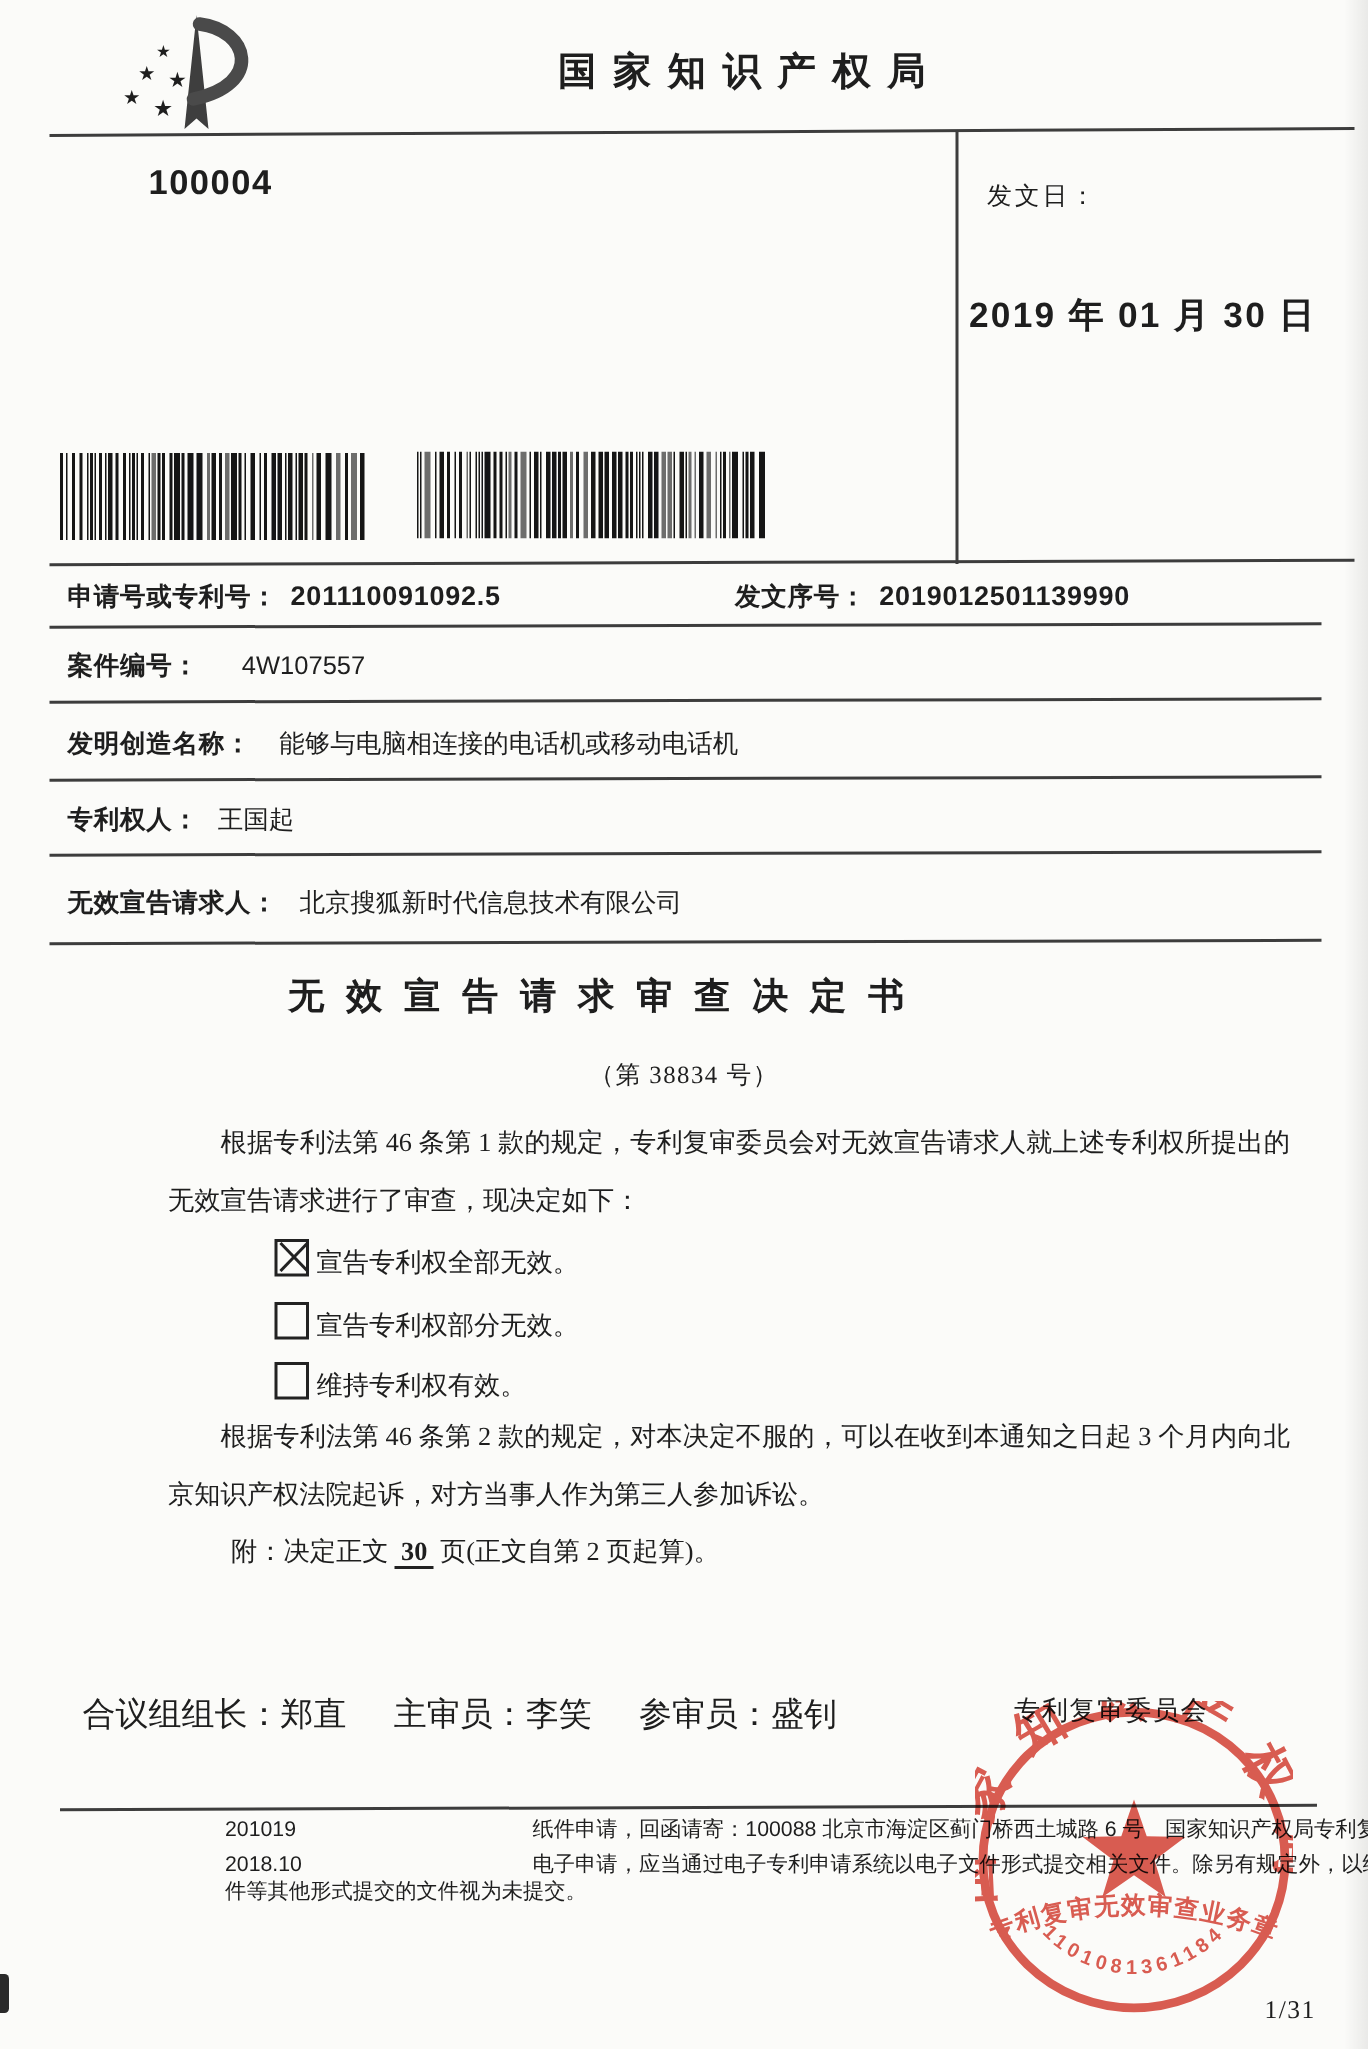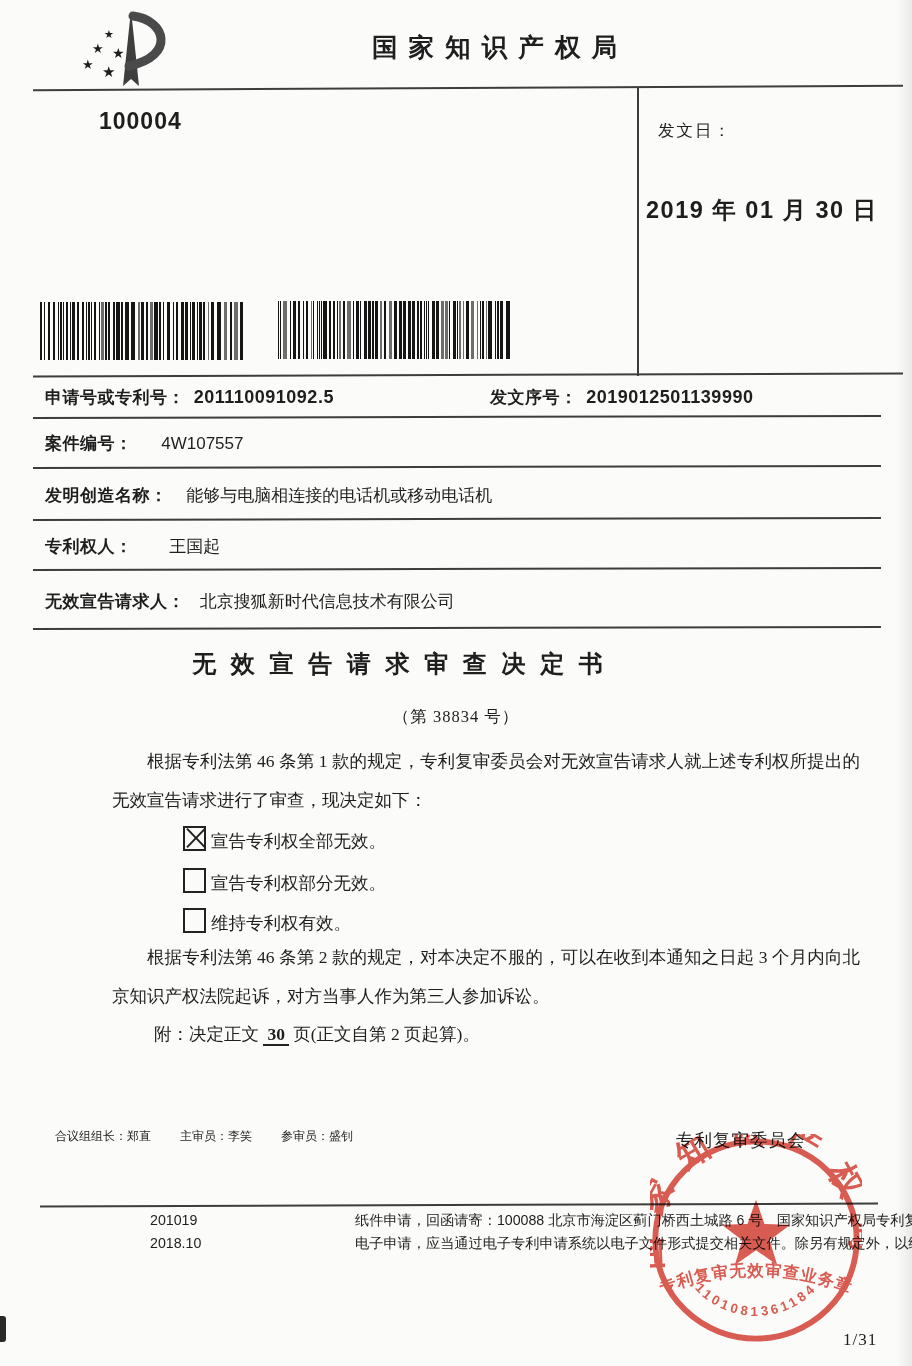--- a/index.html
+++ b/index.html
@@ -40,21 +40,21 @@
   .cb-row{position:absolute;left:183px;height:28px;font-size:17.5px;white-space:nowrap;}
   .cb{display:inline-block;width:19px;height:21px;border:2px solid #222;vertical-align:-4px;position:relative;background:transparent;}
   .cb.checked::before,.cb.checked::after{content:"";position:absolute;left:-2px;top:9px;width:26px;height:2px;background:#222;}
   .cb.checked::before{transform:rotate(46deg);}
   .cb.checked::after{transform:rotate(-46deg);}
   .cb-label{margin-left:5px;}
   .attach{left:112px;top:1022px;font-size:17.5px;text-indent:2.4em;width:700px;}
   .pages-u{font-weight:700;border-bottom:2px solid #222;padding:0 4px;}
 
   
-  .panel-row{left:55px;top:1128px;font-size:12px;white-space:nowrap;}
+  .panel-row{left:55px;top:1128px;font-size:22px;white-space:nowrap;}
   .panel-row .pair{margin-right:26px;}
   .issuer{left:676px;top:1128px;font-size:17.5px;letter-spacing:1px;}
 
   
   .footer{left:150px;top:1212px;width:748px;font-size:14.2px;line-height:17.8px;font-weight:500;font-family:"Liberation Sans","DejaVu Sans",sans-serif;}
   .fnote-row{white-space:nowrap;}
   .fnote-row.gap{margin-top:5px;}
   .fcode{display:inline-block;width:205px;}
 
   
@@ -112,21 +112,21 @@
 <div class="rule" style="left:33px;top:466px;width:848px;transform:rotate(-0.15deg);"></div>
 
 <div class="frow sans" style="left:45px;top:484px;">
   <span class="flabel">发明创造名称：</span>
   <span class="fval" style="margin-left:14px;">能够与电脑相连接的电话机或移动电话机</span>
 </div>
 <div class="rule" style="left:33px;top:518px;width:848px;transform:rotate(-0.15deg);"></div>
 
 <div class="frow sans" style="left:45px;top:535px;">
   <span class="flabel">专利权人：</span>
-  <span class="fval" style="margin-left:32px;">王国起</span>
+  <span class="fval" style="margin-left:8px;">王国起</span>
 </div>
 <div class="rule" style="left:33px;top:568px;width:848px;transform:rotate(-0.15deg);"></div>
 
 <div class="frow sans" style="left:45px;top:590px;">
   <span class="flabel">无效宣告请求人：</span>
   <span class="fval" style="margin-left:10px;">北京搜狐新时代信息技术有限公司</span>
 </div>
 <div class="rule" style="left:33px;top:627px;width:848px;transform:rotate(-0.15deg);"></div>
 
 <div class="abs dec-title sans">无 效 宣 告 请 求 审 查 决 定 书</div>
@@ -154,20 +154,21 @@
   <span class="pair"><span>合议组组长：</span><span>郑直</span></span>
   <span class="pair"><span>主审员：</span><span>李笑</span></span>
   <span class="pair"><span>参审员：</span><span>盛钊</span></span>
 </div>
 <div class="abs issuer">专利复审委员会</div>
 
 <div class="rule" style="left:40px;top:1204px;width:838px;transform:rotate(-0.2deg);"></div>
 <div class="abs footer">
   <div class="fnote-row"><span class="fcode">201019</span><span>纸件申请，回函请寄：100088 北京市海淀区蓟门桥西土城路 6 号　国家知识产权局专利复</span></div>
   <div class="fnote-row gap"><span class="fcode">2018.10</span><span>电子申请，应当通过电子专利申请系统以电子文件形式提交相关文件。除另有规定外，以纸</span></div>
+  <div class="fnote-row"><span>件等其他形式提交的文件视为未提交。</span></div>
 </div>
 
 <svg class="abs stamp" viewBox="0 0 200 200">
   <defs>
     <path id="ringPath" d="M 16,134 A 91,91 0 1 1 184,134" fill="none"></path>
     <path id="bannerPath" d="M 18,148 A 240,240 0 0 1 182,148" fill="none"></path>
     <path id="serialPath" d="M 30,128 A 78,78 0 0 0 170,128" fill="none"></path>
   </defs>
   <ellipse class="ring-ellipse" cx="100" cy="100" rx="95" ry="93" fill="none" stroke-width="5.5"></ellipse>
   <polygon class="star" points="100,62 108,85 132.3,85.5 112.9,100.2 120,123.5 100,109.6 80,123.5 87.1,100.2 67.7,85.5 92,85"></polygon>

